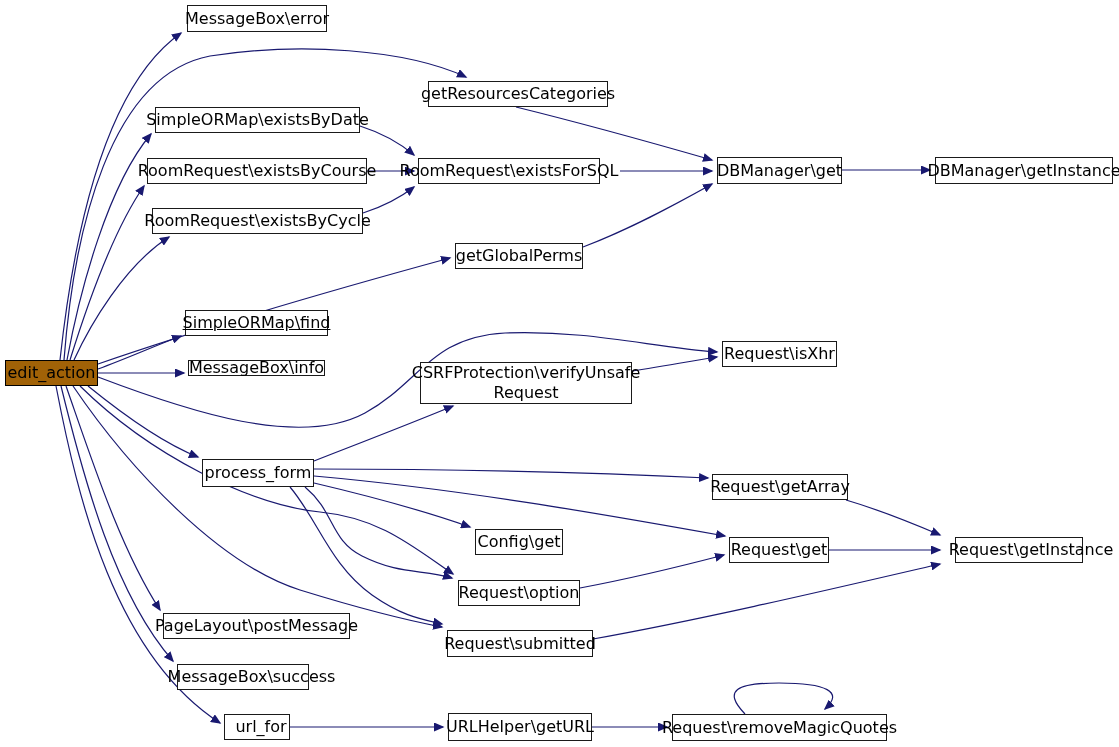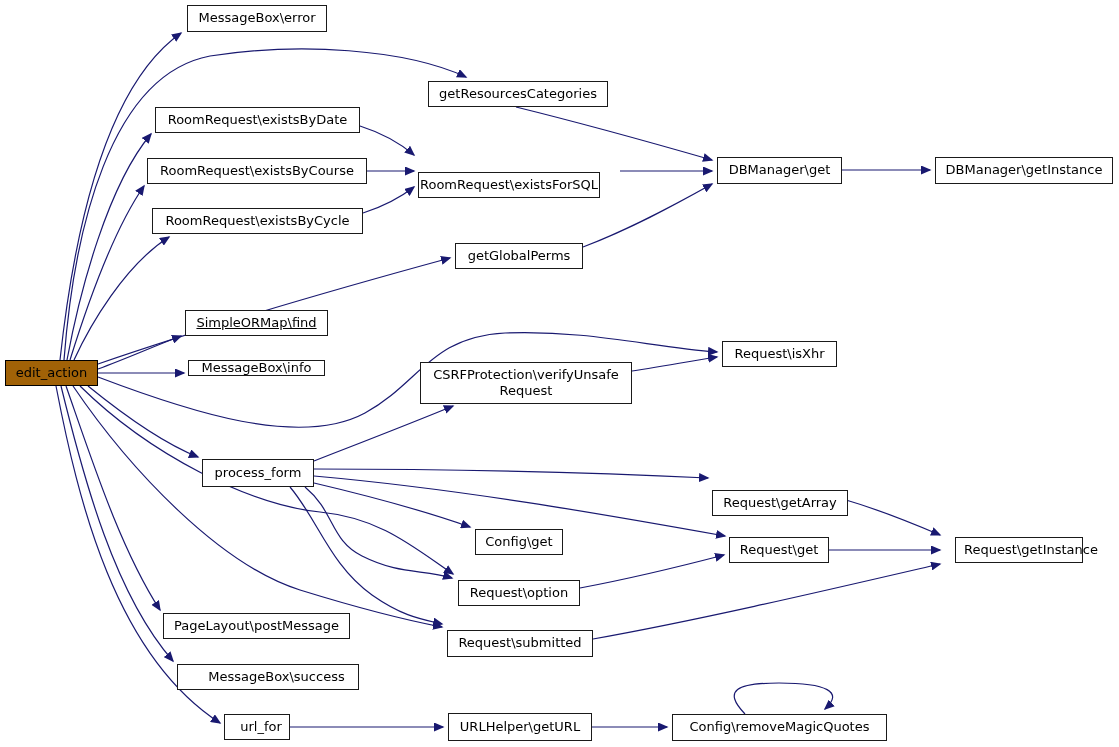--- a/index.html
+++ b/index.html
@@ -12,21 +12,21 @@
   }
   #edge-layer{position:absolute;left:0;top:0;width:1119px;height:747px;}
   .node{
     position:absolute;
     box-sizing:border-box;
     background:#ffffff;
     border:1.5px solid #1a1a1a;
     color:#000000;
     display:flex;align-items:center;justify-content:center;
     text-align:center;
-    font-size:13px;
+    font-size:16px;
     line-height:1.25;
     white-space:pre-line;
     cursor:pointer;
   }
   .node.root{
     background:#a16207;
     border-color:#000000;
   }
   .edge{fill:none;stroke:#191970;stroke-width:1.2px;}
 </style>
@@ -75,39 +75,39 @@
         <path class="edge" d="M 846,500 C 880,510 912,523 940,535" marker-end="url(#arrow)"></path>
         <path class="edge" d="M 593,639 C 700,620 832,589 940,564" marker-end="url(#arrow)"></path>
         <path class="edge" d="M 290,727 L 443,727" marker-end="url(#arrow)"></path>
         <path class="edge" d="M 592,727 L 667,727" marker-end="url(#arrow)"></path>
         <path class="edge" d="M 745,714 C 722,690 737,683 779,683 C 827,683 844,692 825,709" marker-end="url(#arrow)"></path>
       </g>
   </svg>
   <div id="nodes">
       <div class="node" style="left: 187px; top: 5px; width: 140px; height: 27px;">MessageBox\error</div>
       <div class="node" style="left: 428px; top: 81px; width: 180px; height: 26px;">getResourcesCategories</div>
-      <div class="node" style="left: 155px; top: 107px; width: 205px; height: 26px;">RoomRequest\existsByDate</div>
+      <div class="node" style="left: 155px; top: 107px; width: 205px; height: 26px;">SimpleORMap\existsByDate</div>
       <div class="node" style="left: 147px; top: 158px; width: 220px; height: 26px;">RoomRequest\existsByCourse</div>
-      <div class="node" style="left: 418px; top: 172px; width: 182px; height: 26px;">RoomRequest\existsForSQL</div>
+      <div class="node" style="left: 418px; top: 158px; width: 182px; height: 26px;">RoomRequest\existsForSQL</div>
       <div class="node" style="left: 717px; top: 157px; width: 125px; height: 27px;">DBManager\get</div>
       <div class="node" style="left: 935px; top: 157px; width: 178px; height: 27px;">DBManager\getInstance</div>
       <div class="node" style="left: 152px; top: 208px; width: 211px; height: 26px;">RoomRequest\existsByCycle</div>
       <div class="node" style="left: 455px; top: 243px; width: 128px; height: 26px;">getGlobalPerms</div>
       <div class="node" style="left: 185px; top: 310px; width: 143px; height: 26px; text-decoration: underline;">SimpleORMap\find</div>
       <div class="node root" style="left: 5px; top: 360px; width: 93px; height: 26px;">edit_action</div>
       <div class="node" style="left: 188px; top: 360px; width: 137px; height: 16px;">MessageBox\info</div>
       <div class="node" style="left: 413px; top: 362px; width: 212px; height: 42px; margin-left: 7px;">CSRFProtection\verifyUnsafe
 Request</div>
       <div class="node" style="left: 722px; top: 341px; width: 115px; height: 26px;">Request\isXhr</div>
       <div class="node" style="left: 202px; top: 459px; width: 112px; height: 28px;">process_form</div>
-      <div class="node" style="left: 712px; top: 490px; width: 136px; height: 26px;">Request\getArray</div>
+      <div class="node" style="left: 712px; top: 474px; width: 136px; height: 26px;">Request\getArray</div>
       <div class="node" style="left: 475px; top: 529px; width: 88px; height: 26px;">Config\get</div>
       <div class="node" style="left: 729px; top: 537px; width: 100px; height: 26px;">Request\get</div>
       <div class="node" style="left: 955px; top: 537px; width: 128px; height: 26px; padding-left: 24px;">Request\getInstance</div>
       <div class="node" style="left: 458px; top: 580px; width: 122px; height: 26px; text-align: center;">Request\option</div>
       <div class="node" style="left: 163px; top: 613px; width: 187px; height: 26px;">PageLayout\postMessage</div>
       <div class="node" style="left: 447px; top: 630px; width: 146px; height: 27px;">Request\submitted</div>
-      <div class="node" style="left: 177px; top: 664px; width: 182px; height: 26px; padding-left: 17px;">MessageBox\success</div>
+      <div class="node" style="left: 177px; top: 664px; width: 132px; height: 26px; padding-left: 17px;">MessageBox\success</div>
       <div class="node" style="left: 224px; top: 714px; width: 66px; height: 26px; padding-left: 8px;">url_for</div>
       <div class="node" style="left: 448px; top: 713px; width: 144px; height: 28px;">URLHelper\getURL</div>
-      <div class="node" style="left: 672px; top: 714px; width: 215px; height: 27px;">Config\removeMagicQuotes</div>
+      <div class="node" style="left: 672px; top: 714px; width: 215px; height: 27px;">Request\removeMagicQuotes</div>
     </div>
 </div>
 
 </body></html>

